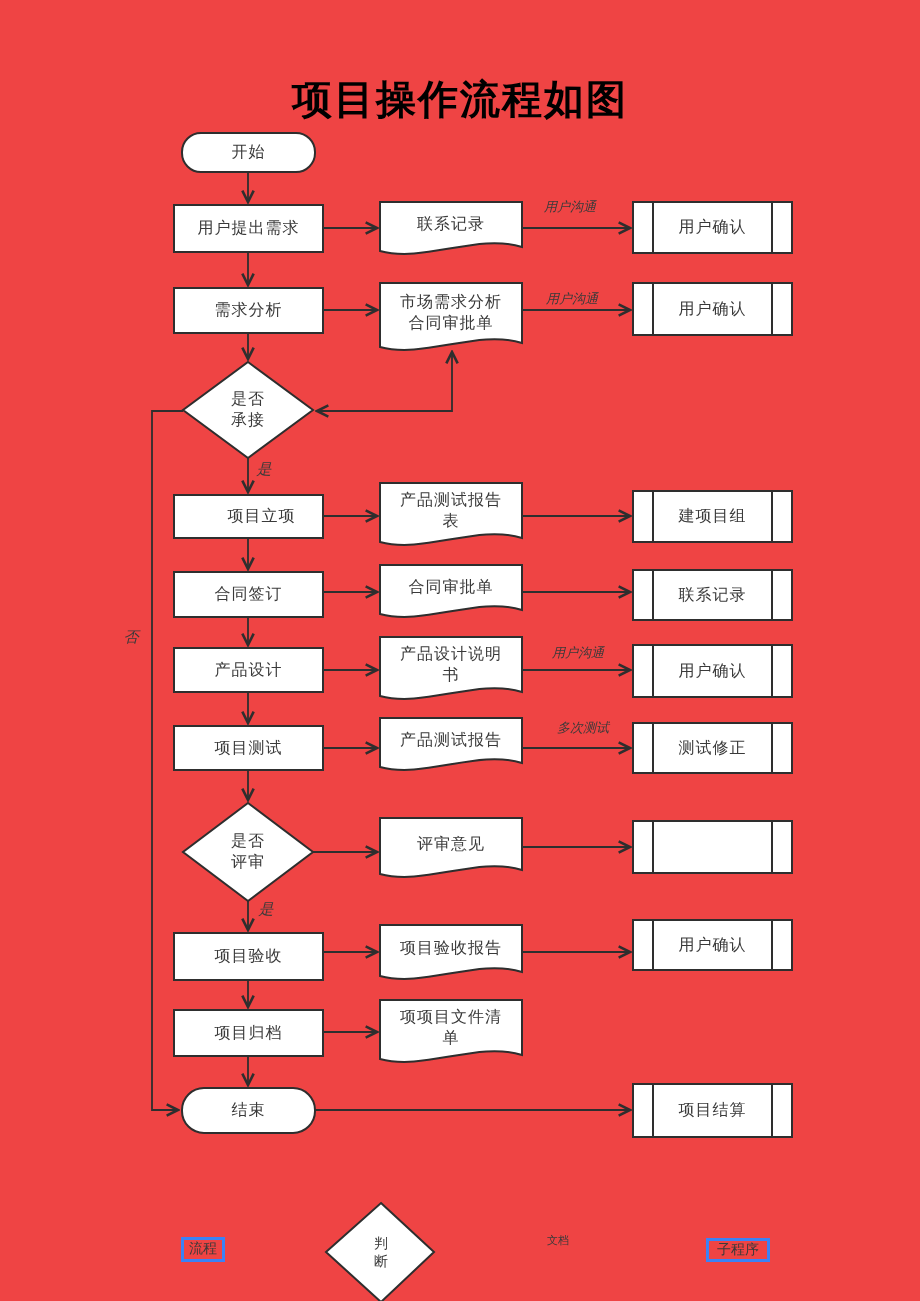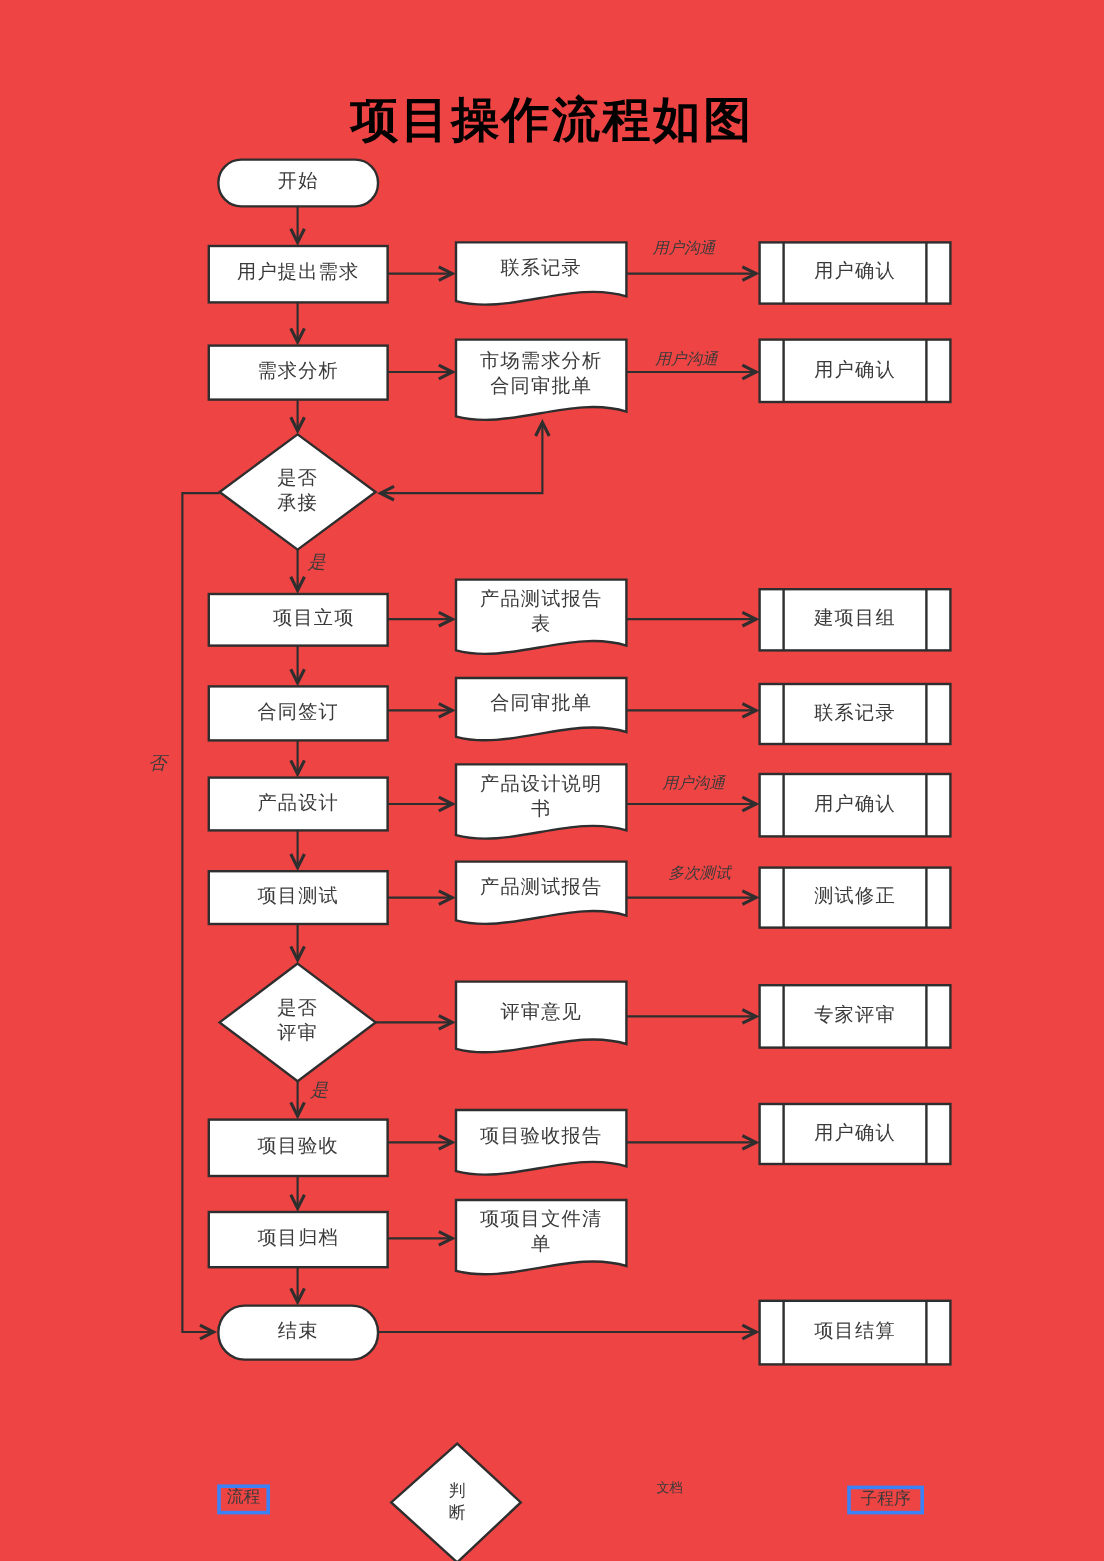--- a/index.html
+++ b/index.html
@@ -173,21 +173,20 @@
   <div class="lbl" style="left:380px;top:925px;width:142px;height:47px">项目验收报告</div>
   <div class="lbl" style="left:380px;top:1000px;width:142px;height:55px">项项目文件清
 单</div>
 
   <div class="lbl" style="left:633px;top:202px;width:159px;height:51px">用户确认</div>
   <div class="lbl" style="left:633px;top:283px;width:159px;height:52px">用户确认</div>
   <div class="lbl" style="left:633px;top:491px;width:159px;height:51px">建项目组</div>
   <div class="lbl" style="left:633px;top:570px;width:159px;height:50px">联系记录</div>
   <div class="lbl" style="left:633px;top:645px;width:159px;height:52px">用户确认</div>
   <div class="lbl" style="left:633px;top:723px;width:159px;height:50px">测试修正</div>
-  <div class="lbl" style="left:633px;top:821px;width:159px;height:52px">专家评审</div>
   <div class="lbl" style="left:633px;top:920px;width:159px;height:50px">用户确认</div>
   <div class="lbl" style="left:633px;top:1084px;width:159px;height:53px">项目结算</div>
 
   <div class="lbl edge" style="left:532px;top:199px;width:76px;height:16px">用户沟通</div>
   <div class="lbl edge" style="left:534px;top:291px;width:76px;height:16px">用户沟通</div>
   <div class="lbl edge" style="left:540px;top:645px;width:76px;height:16px">用户沟通</div>
   <div class="lbl edge" style="left:545px;top:720px;width:76px;height:16px">多次测试</div>
   <div class="lbl edge" style="left:252px;top:461px;width:24px;height:18px;font-size:15px">是</div>
   <div class="lbl edge" style="left:254px;top:901px;width:24px;height:18px;font-size:15px">是</div>
   <div class="lbl edge" style="left:119px;top:629px;width:24px;height:18px;font-size:15px">否</div>

